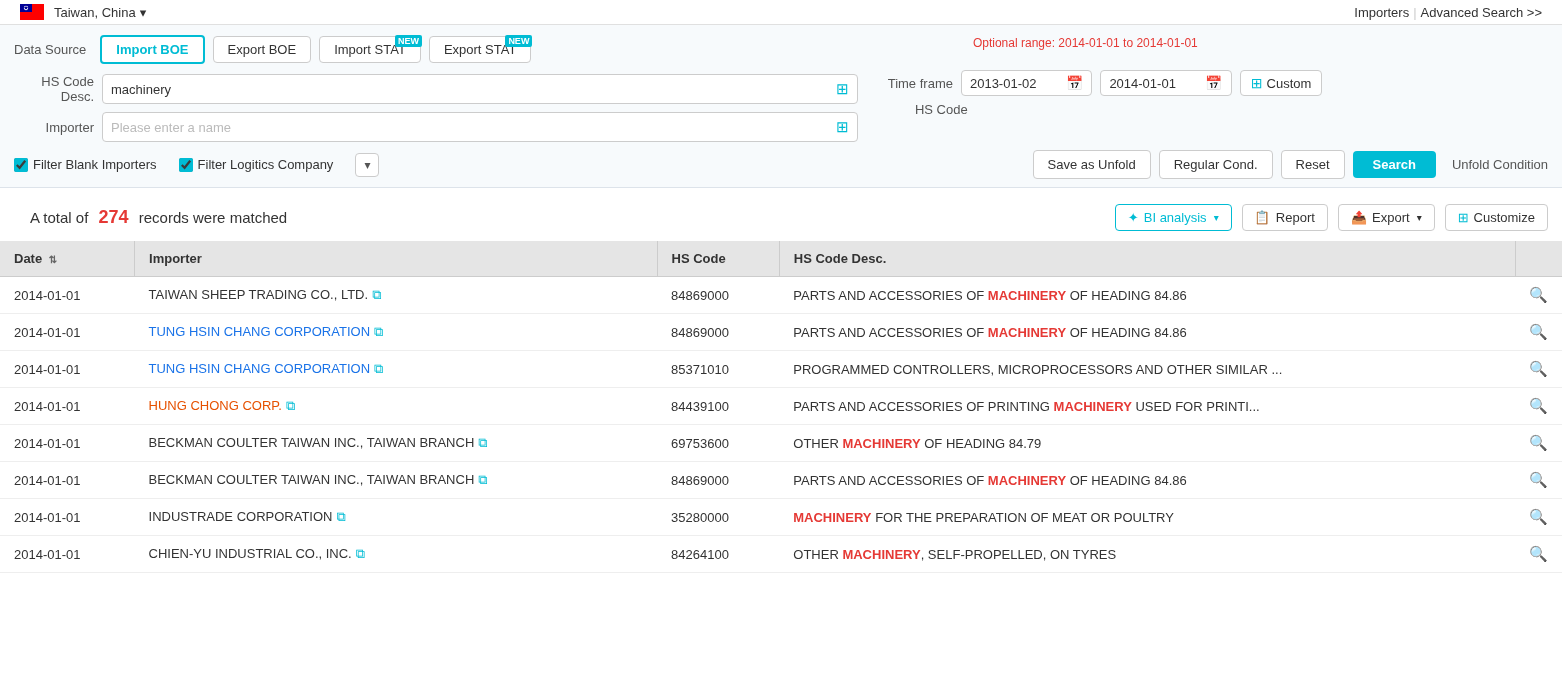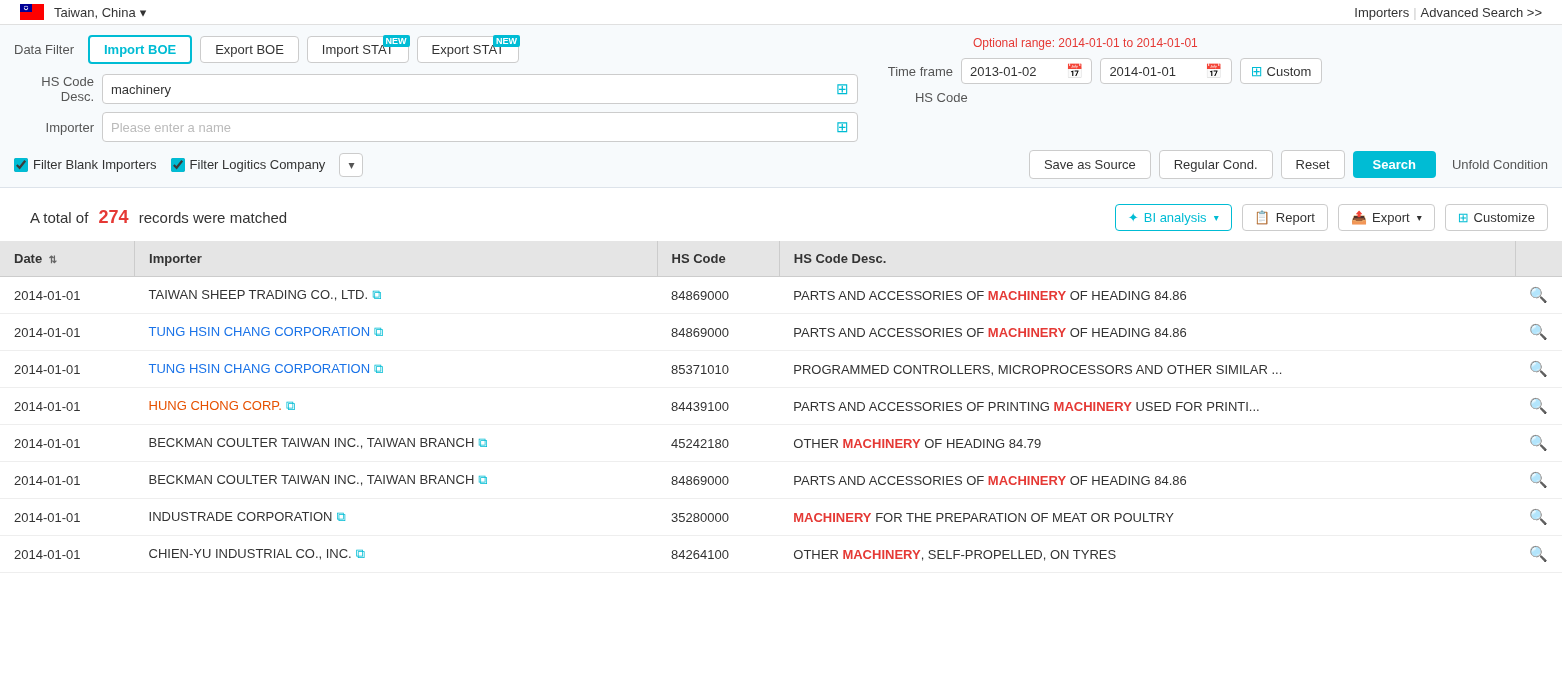--- a/index.html
+++ b/index.html
@@ -263,21 +263,21 @@
       gap: 30px;
       align-items: flex-start;
     }
     .search-left { flex: 0 0 55%; }
     .search-right { flex: 1; }
 
     .bottom-row {
       display: flex;
       align-items: center;
       margin-top: 8px;
-      gap: 14px;
+      gap: 22px;
     }
   </style>
 </head>
 <body>
 
 <div class="top-nav">
   <div class="top-nav-left">
 
     <svg class="flag-svg" width="24" height="16" viewBox="0 0 24 16">
       <rect width="24" height="16" fill="#FE0000"></rect>
@@ -297,21 +297,21 @@
   </div>
 </div>
 
 <div class="search-panel">
 
   <div class="search-main">
 
     <div class="search-left">
 
       <div class="datasource-row">
-        <span class="datasource-label">Data Filter</span>
+        <span class="datasource-label">Data Source</span>
         <button class="ds-btn active">Import BOE</button>
         <button class="ds-btn">Export BOE</button>
         <button class="ds-btn">
           Import STAT
           <span class="badge-new">NEW</span>
         </button>
         <button class="ds-btn">
           Export STAT
           <span class="badge-new">NEW</span>
         </button>
@@ -330,21 +330,21 @@
         <div class="field-input-wrap">
           <input type="text" placeholder="Please enter a name" style="">
           <span class="scan-icon">⊞</span>
         </div>
       </div>
 
     </div>
 
     <div class="search-right">
 
-      <div style="margin-bottom:8px; display:flex; align-items:center; gap:10px;">
+      <div style="margin-bottom:20px; display:flex; align-items:center; gap:10px;">
         <span class="timeframe-label" style="opacity:0;">Time frame</span>
         <span class="timeframe-range-note">Optional range:  2014-01-01 to 2014-01-01</span>
       </div>
 
       <div class="timeframe-row">
         <span class="timeframe-label">Time frame</span>
         <div class="date-input-wrap">
           <input type="text" value="2013-01-02" style="">
           <span class="calendar-icon">📅</span>
         </div>
@@ -370,21 +370,21 @@
       <input type="checkbox" checked="" style="">
       <span>Filter Blank Importers</span>
     </label>
     <label class="filter-check">
       <input type="checkbox" checked="" style="">
       <span>Filter Logitics Company</span>
     </label>
     <button class="dropdown-chevron">▾</button>
 
     <div class="action-buttons">
-      <button class="btn-outline">Save as Source</button>
+      <button class="btn-outline">Save as Unfold</button>
       <button class="btn-outline">Regular Cond.</button>
       <button class="btn-outline">Reset</button>
       <button class="btn-search">Search</button>
       <span class="unfold-label">Unfold Condition</span>
     </div>
   </div>
 </div>
 
 <div class="results-header">
   <div class="results-count">
@@ -452,21 +452,21 @@
         <tr>
           <td>2014-01-01</td>
           <td><span style="color: rgb(230, 81, 0);">HUNG CHONG CORP.</span><span class="copy-icon">⧉</span></td>
           <td>84439100</td>
           <td>PARTS AND ACCESSORIES OF PRINTING <span class="highlight">MACHINERY</span> USED FOR PRINTI...</td>
           <td style="text-align: center;"><span class="search-row-icon">🔍</span></td>
         </tr>
         <tr>
           <td>2014-01-01</td>
           <td><span>BECKMAN COULTER TAIWAN INC., TAIWAN BRANCH</span><span class="copy-icon">⧉</span></td>
-          <td>45242180</td>
+          <td>69753600</td>
           <td>OTHER <span class="highlight">MACHINERY</span> OF HEADING 84.79</td>
           <td style="text-align: center;"><span class="search-row-icon">🔍</span></td>
         </tr>
         <tr>
           <td>2014-01-01</td>
           <td><span>BECKMAN COULTER TAIWAN INC., TAIWAN BRANCH</span><span class="copy-icon">⧉</span></td>
           <td>84869000</td>
           <td>PARTS AND ACCESSORIES OF <span class="highlight">MACHINERY</span> OF HEADING 84.86</td>
           <td style="text-align: center;"><span class="search-row-icon">🔍</span></td>
         </tr>

